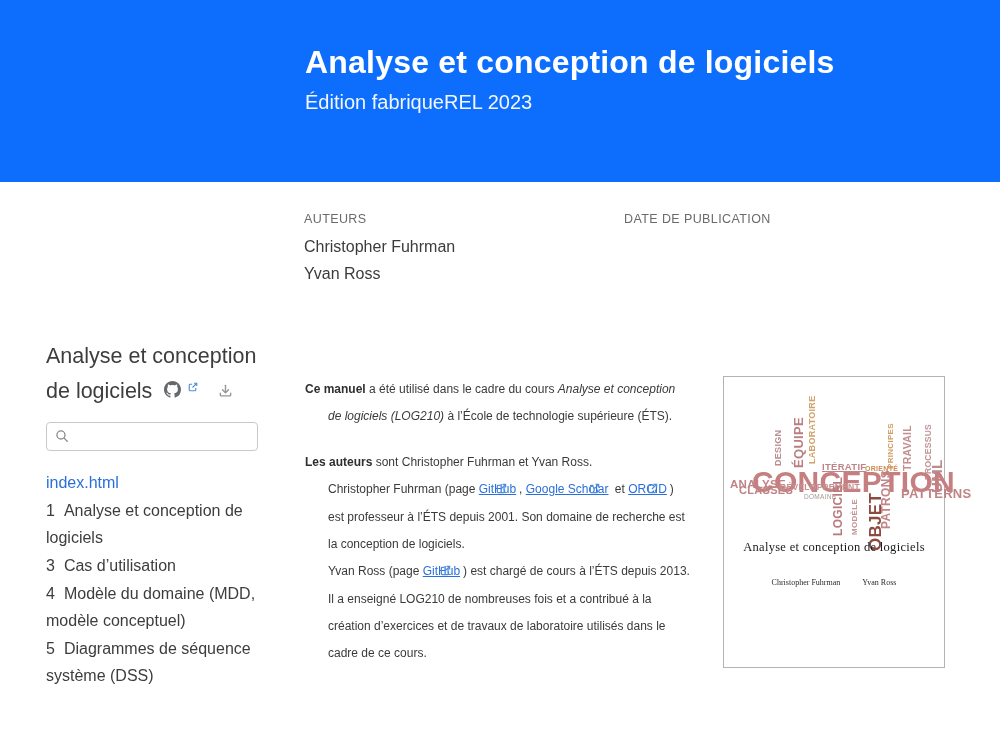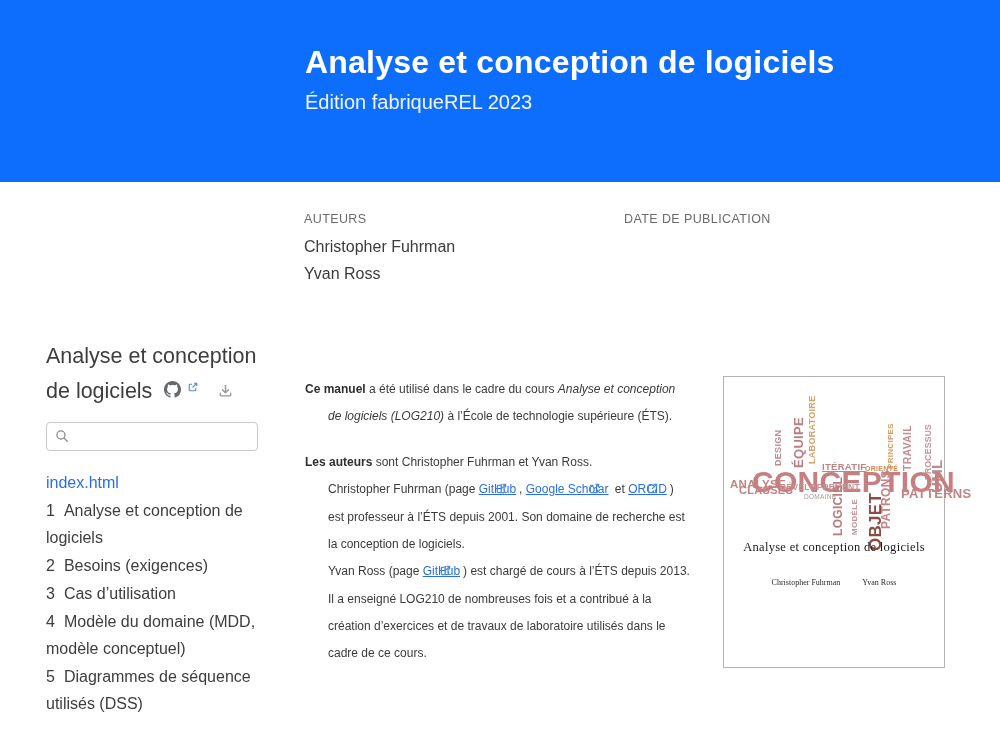--- a/index.html
+++ b/index.html
@@ -118,24 +118,23 @@
             <circle cx="6.8" cy="6.8" r="4.6"></circle>
             <path d="M10.4 10.4 14 14" stroke-linecap="round"></path>
           </svg>
       </span>
       <input type="text" value="" style="">
     </div>
 
     <ul class="nav">
       <li><a href="#">index.html</a></li>
       <li><span class="num">1</span><span>Analyse et conception de logiciels</span></li>
-      <li><span class="num">2</span><span>Besoins (exigences)</span></li>
       <li><span class="num">3</span><span>Cas d’utilisation</span></li>
       <li><span class="num">4</span><span>Modèle du domaine (MDD, modèle conceptuel)</span></li>
-      <li><span class="num">5</span><span>Diagrammes de séquence utilisés (DSS)</span></li>
+      <li><span class="num">5</span><span>Diagrammes de séquence système (DSS)</span></li>
     </ul>
   </aside>
 
   <main class="main">
 
     <div class="cover">
       <div class="cloud" id="cover-cloud">
           <span class="cw" style="left: 6px; top: 102px; font-size: 11.5px; color: rgb(192, 132, 134); font-weight: 700;">ANALYSE</span>
           <span class="cw vw" style="left: 50px; top: 89px; font-size: 9px; color: rgb(185, 142, 145); font-weight: 700;">DESIGN</span>
           <span class="cw vw" style="left: 68px; top: 91px; font-size: 13px; color: rgb(185, 127, 131); font-weight: 700;">ÉQUIPE</span>

